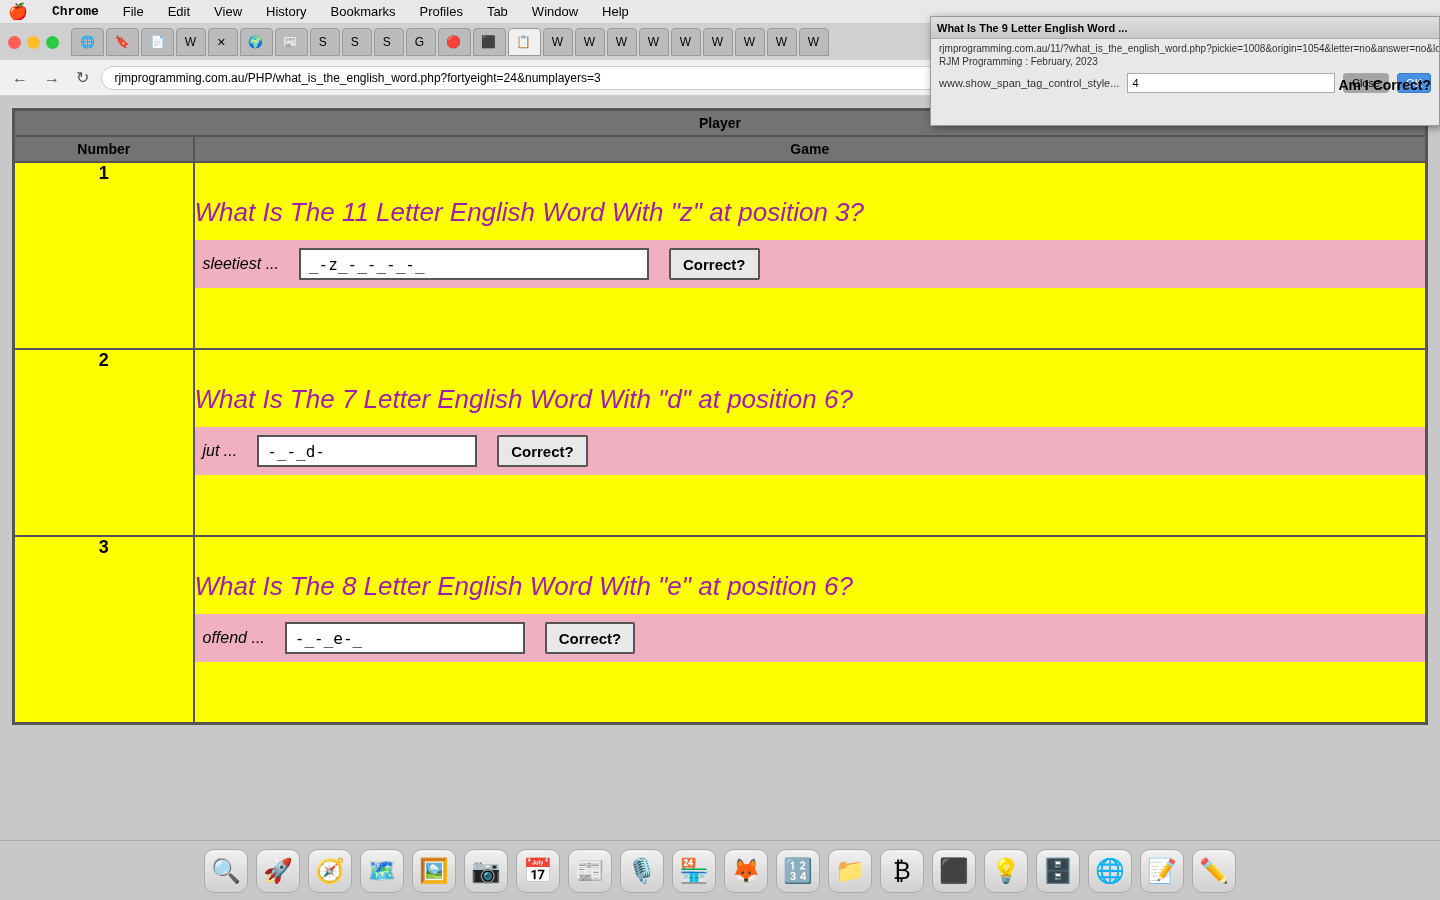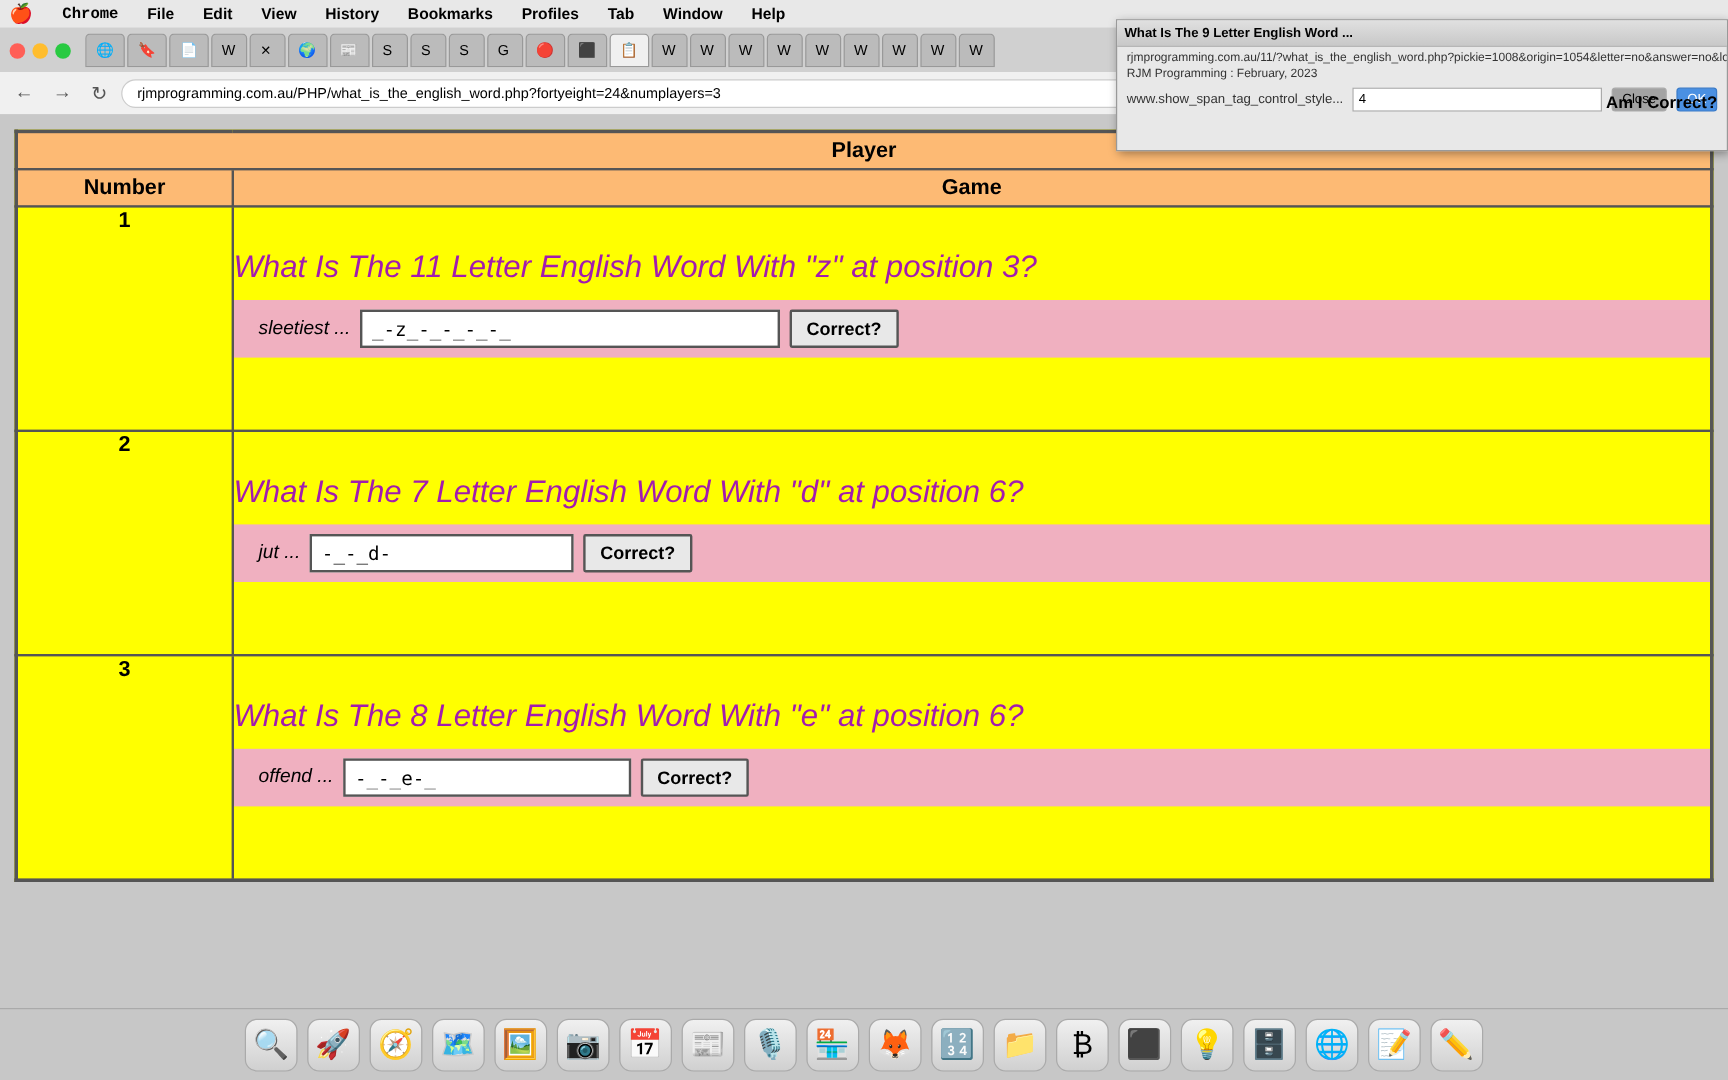--- a/index.html
+++ b/index.html
@@ -10,21 +10,21 @@
       height: 24px;
       background: #e8e8e8;
       display: flex;
       align-items: center;
       padding: 0 8px;
       font-size: 13px;
       border-bottom: 1px solid #ccc;
       gap: 16px;
     }
     .menu-bar-apple { font-size: 16px; margin-right: 4px; }
-    .menu-item { font-weight: 700; cursor: pointer; padding: 0 4px; }
+    .menu-item { font-weight: 400; cursor: pointer; padding: 0 4px; }
     .menu-item.bold { font-weight: 700; font-family: Liberation Mono, monospace; }
 
     
     .tab-bar {
       height: 36px;
       background: #d0d0d0;
       display: flex;
       align-items: center;
       padding: 0 8px;
       gap: 4px;
@@ -158,24 +158,24 @@
     }
 
     
     .game-table {
       width: 100%;
       border-collapse: collapse;
       border: 3px solid #555;
       background: yellow;
     }
     .game-table th {
-      background: #fdba74;
+      background: #737373;
       border: 2px solid #555;
       padding: 4px 8px;
-      font-size: 18px;
+      font-size: 14px;
       font-weight: bold;
       text-align: center;
     }
     .game-table td {
       border: 2px solid #555;
       padding: 0;
       vertical-align: top;
     }
     .number-cell {
       background: yellow;
@@ -193,24 +193,24 @@
     .question-text {
       font-size: 26px;
       font-weight: normal;
       font-style: italic;
       margin-bottom: 12px;
       color: #a21caf;
       margin-top: 34px;
     }
     .answer-row {
       background: #f0b0c0;
-      padding: 8px 21px;
-      display: flex;
-      align-items: center;
-      gap: 8px;
+      padding: 8px 8px;
+      display: flex;
+      align-items: center;
+      gap: 20px;
     }
     .hint-text {
       font-size: 16px;
       font-style: italic;
     }
     .answer-input {
       height: 32px;
       border: 2px solid #555;
       padding: 0 8px;
       font-size: 16px;

